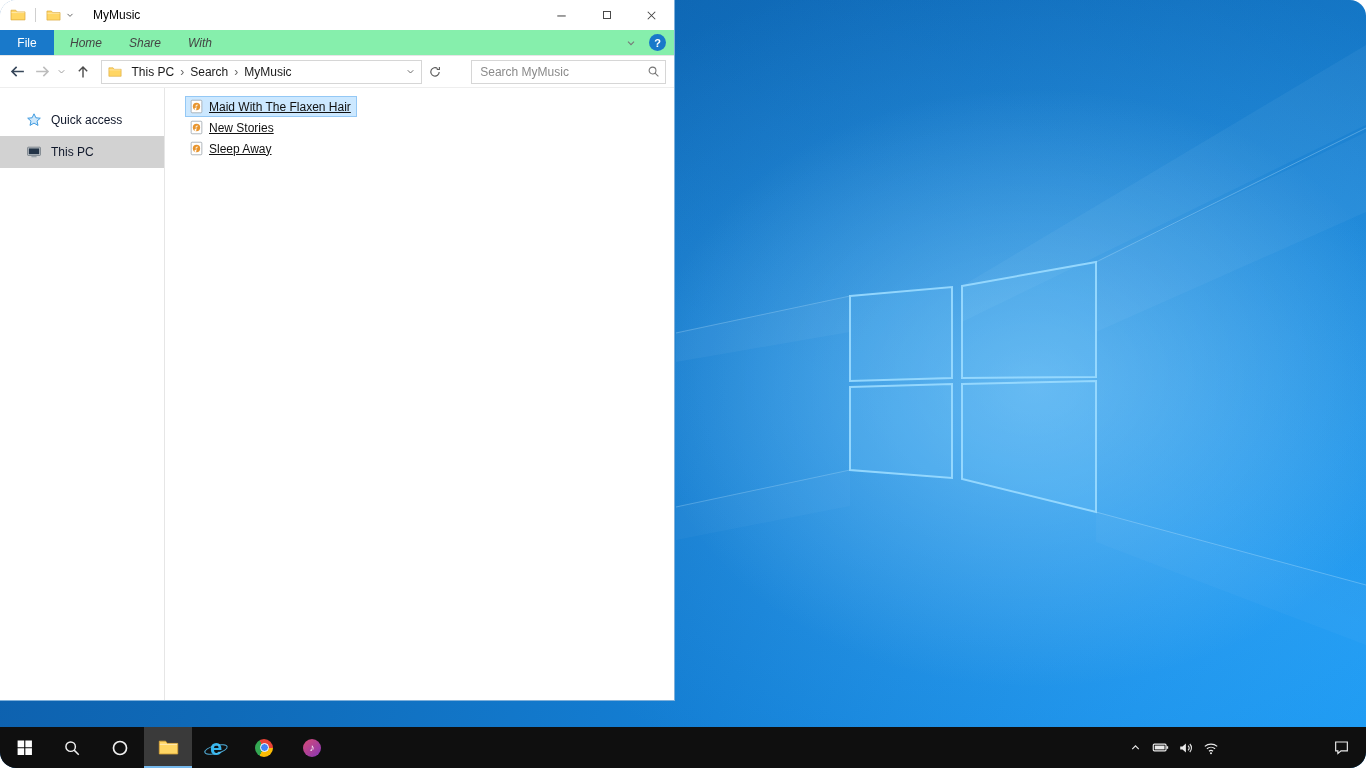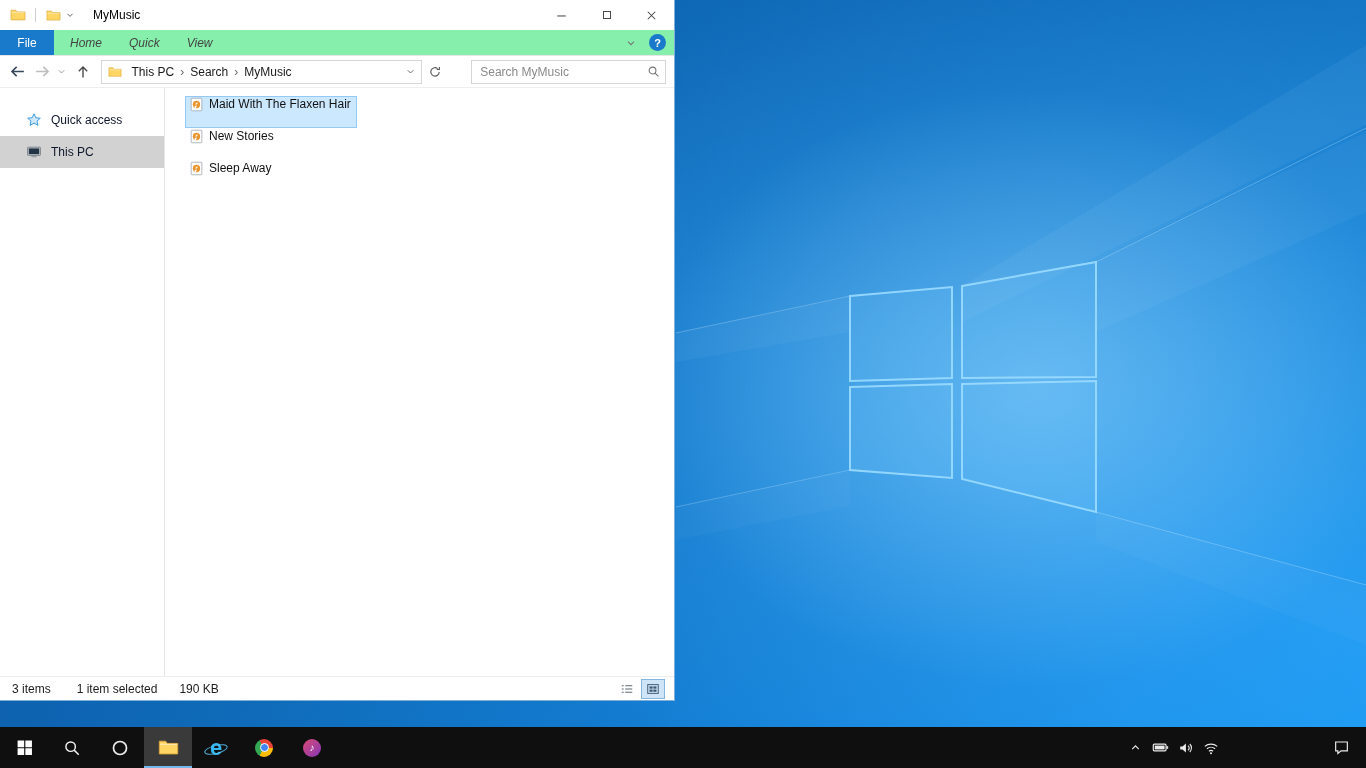--- a/index.html
+++ b/index.html
@@ -3,20 +3,21 @@
 <meta charset="utf-8">
 <style>
   * { margin:0; padding:0; box-sizing:border-box; }
   html,body { width:1366px; height:768px; overflow:hidden; font-family:"Liberation Sans","DejaVu Sans",sans-serif; font-size:12px; }
 
   .desktop { position:relative; width:1366px; height:768px; overflow:hidden;
     background:
       radial-gradient(1050px 720px at 1040px 390px, rgba(110,200,255,.30), rgba(110,200,255,0) 60%),
       linear-gradient(205deg, rgba(0,25,70,.22), rgba(0,0,0,0) 45%),
       linear-gradient(112deg, #0c57a4 0%, #0f6ab8 30%, #1480d6 60%, #1b93ec 85%, #1f9cf4 100%);
+    border-radius: 16px;
   }
   .wallpaper { position:absolute; inset:0; z-index:0; }
 
   
   .window { position:absolute; left:0; top:0; width:675px; height:701px; background:#fff;
             border-right:1px solid #7fb0da; border-bottom:1px solid #7fb0da; z-index:2;
             display:flex; flex-direction:column; }
 
   .titlebar { height:30px; display:flex; align-items:center; padding-left:8px; background:#fff; }
   .qat-btn { display:flex; align-items:center; justify-content:center; width:20px; height:22px; }
@@ -50,21 +51,21 @@
   .search-box input { border:0; outline:0; width:100%; height:100%; padding:0 24px 0 8px; font:12px "Liberation Sans","DejaVu Sans",sans-serif; color:#333; }
   .search-box input::placeholder { color:#8a8a8a; opacity:1; }
   .search-ic { position:absolute; right:5px; color:#757575; display:flex; }
 
   .body-row { flex:1; display:flex; overflow:hidden; }
   .sidebar { width:165px; border-right:1px solid #e6e6e6; padding-top:16px; }
   .side-item { height:32px; display:flex; align-items:center; padding-left:26px; color:#0f172a; }
   .side-item.selected { background:#d2d2d2; }
   .side-item .sic { margin-right:9px; display:flex; }
   .content { flex:1; padding:8px 0 0 20px; }
-  .file-row { display:flex; align-items:flex-start; height:32px; width:fit-content; padding:0 5px 0 3px; border:1px solid transparent; color:#111; }
+  .file-row { display:flex; align-items:center; height:21px; width:fit-content; padding:0 5px 0 3px; border:1px solid transparent; color:#111;text-decoration:underline; }
   .file-row.selected { background:#cce8ff; border-color:#94c8f5; }
   .file-row .fic { margin-right:5px; display:flex; }
 
   .statusbar { height:24px; display:flex; align-items:center; border-top:1px solid #eee; color:#1c1c1c; }
   .st-count { margin-left:12px; }
   .st-sel { margin-left:26px; }
   .st-size { margin-left:22px; }
   .view-toggles { margin-left:auto; display:flex; gap:4px; padding-right:10px; }
   .view-btn { width:22px; height:18px; display:flex; align-items:center; justify-content:center; color:#5c6670; }
   .view-btn.active { background:#cfe4f6; outline:1px solid #84b6de; color:#3e5a74; }
@@ -249,22 +250,22 @@
           <svg class="ic" width="15" height="15">
               <use href="#i-close"></use>
             </svg>
         </div>
       </div>
     </div>
 
     <div class="ribbon-row">
       <div class="file-tab">File</div>
       <div class="rtab">Home</div>
-      <div class="rtab">Quick</div>
-      <div class="rtab">View</div>
+      <div class="rtab">Share</div>
+      <div class="rtab">With</div>
       <div class="ribbon-right">
         <div class="rib-chev">
           <svg class="ic" width="12" height="12">
               <use href="#i-chevdown"></use>
             </svg>
         </div>
         <div class="help-btn">?</div>
       </div>
     </div>
 
@@ -364,37 +365,20 @@
           <span class="fic">
             <svg class="ic" width="15" height="15">
                 <use href="#i-music"></use>
               </svg>
           </span>
           <span>Sleep Away</span>
         </div>
       </div>
     </div>
 
-    <div class="statusbar">
-      <span class="st-count">3 items</span>
-      <span class="st-sel">1 item selected</span>
-      <span class="st-size">190 KB</span>
-      <div class="view-toggles">
-        <div class="view-btn">
-          <svg class="ic" width="14" height="14">
-              <use href="#i-viewlist"></use>
-            </svg>
-        </div>
-        <div class="view-btn active">
-          <svg class="ic" width="14" height="14">
-              <use href="#i-viewthumb"></use>
-            </svg>
-        </div>
-      </div>
-    </div>
   </div>
 
   <div class="taskbar">
     <div class="tb-left">
       <div class="tb tb-start">
         <svg class="ic" width="17" height="17">
             <use href="#i-start"></use>
           </svg>
       </div>
       <div class="tb tb-search">

